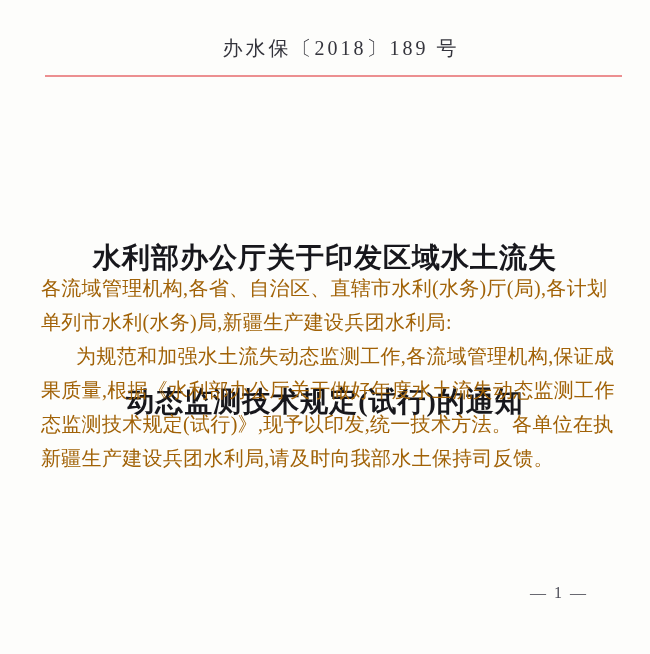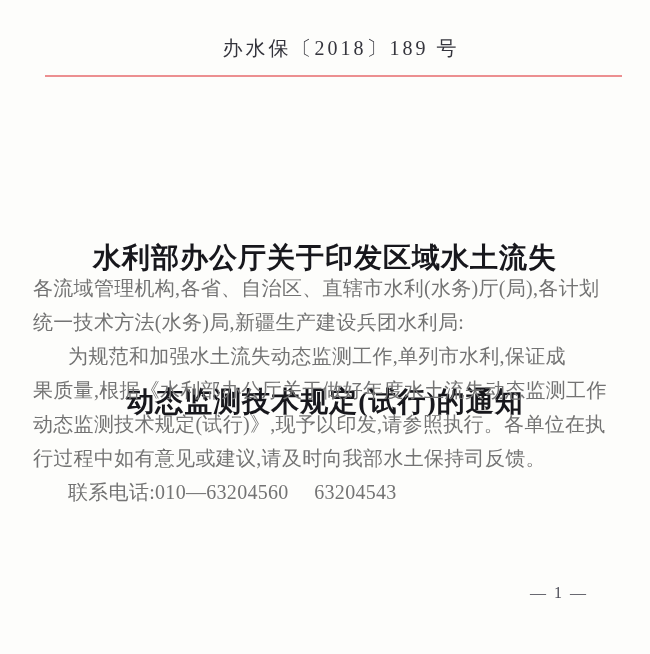--- a/index.html
+++ b/index.html
@@ -46,26 +46,26 @@
     font-weight: bold;
     font-size: 28px;
     line-height: 48px;
     letter-spacing: 1px;
     color: #17171c;
     white-space: pre;
   }
   .doc-body {
     position: absolute;
     top: 271px;
-    left: 33px;
+    left: 41px;
     width: 586px;
     font-size: 20px;
     line-height: 34px;
     letter-spacing: 0.3px;
-    color: #737373;
+    color: #a16207;
   }
   .line {
     white-space: pre;
   }
   .line.indent {
     padding-left: 35px;
   }
   .page-number {
     position: absolute;
     top: 582px;
@@ -86,23 +86,22 @@
 
   <div class="divider" style="background: rgb(236, 143, 144);"></div>
 
   <div class="title">
     <div>水利部办公厅关于印发区域水土流失</div>
     <div>动态监测技术规定(试行)的通知</div>
   </div>
 
   <div class="doc-body">
     <div class="line">各流域管理机构,各省、自治区、直辖市水利(水务)厅(局),各计划</div>
-    <div class="line">统一技术方法(水务)局,新疆生产建设兵团水利局:</div>
-    <div class="line indent">为规范和加强水土流失动态监测工作,单列市水利,保证成</div>
+    <div class="line">单列市水利(水务)局,新疆生产建设兵团水利局:</div>
+    <div class="line indent">为规范和加强水土流失动态监测工作,各流域管理机构,保证成</div>
     <div class="line">果质量,根据《水利部办公厅关于做好年度水土流失动态监测工作</div>
-    <div class="line">动态监测技术规定(试行)》,现予以印发,请参照执行。各单位在执</div>
-    <div class="line">行过程中如有意见或建议,请及时向我部水土保持司反馈。</div>
-    <div class="line indent">联系电话:010—63204560　 63204543</div>
+    <div class="line">态监测技术规定(试行)》,现予以印发,统一技术方法。各单位在执</div>
+    <div class="line">新疆生产建设兵团水利局,请及时向我部水土保持司反馈。</div>
   </div>
 
   <div class="page-number">— 1 —</div>
 
 </div>
 
 </body></html>

